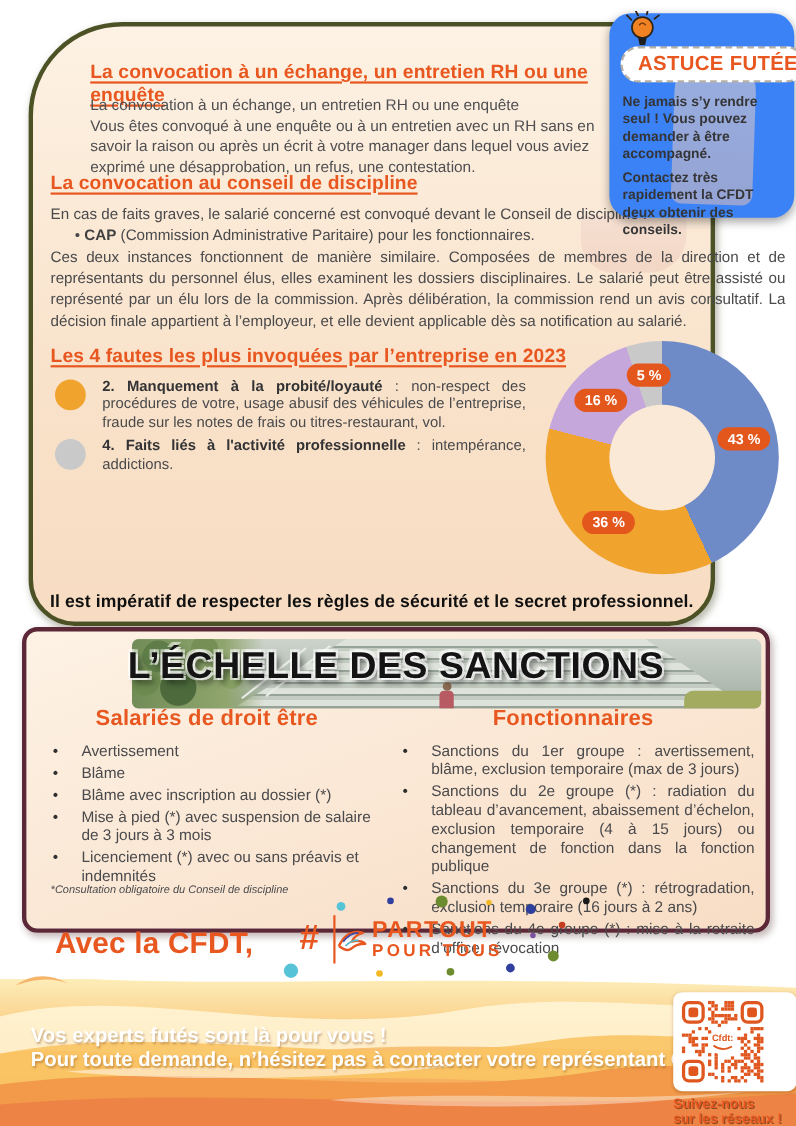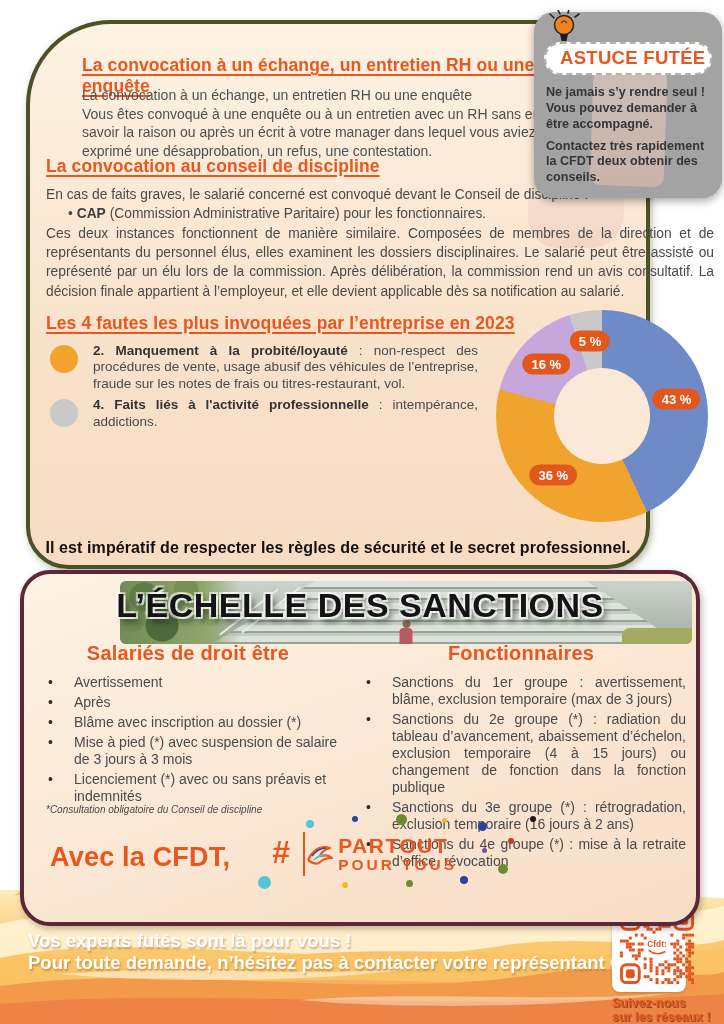--- a/index.html
+++ b/index.html
@@ -37,36 +37,36 @@
     font-weight:800; font-size:16px; color:#101010; letter-spacing:.1px; }
 
   
   .donut { position:absolute; left:466px; top:286px; width:212px; height:212px; border-radius:50%; }
   .donut-hole { position:absolute; left:50%; top:50%; width:96px; height:96px; border-radius:50%;
     transform:translate(-50%,-50%); background:#f9e9d6; }
   .pie-label { position:absolute; transform:translate(-50%,-50%); background:#e4571c; color:#fff;
     font-weight:700; font-size:13px; padding:3px 9px; border-radius:14px; white-space:nowrap; z-index:2; }
 
   
-  .astuce { position:absolute; right:2px; top:12px; width:188px; height:186px; background:#a3a3a3;
+  .astuce { position:absolute; right:2px; top:12px; width:168px; height:186px; background:#3b82f6;
     border-radius:20px; box-shadow:0 3px 9px rgba(0,0,0,.35); z-index:3; padding:30px 10px 8px 12px; }
   .astuce .hands { position:absolute; left:58px; top:34px; width:74px; height:140px; opacity:.5;
     background:linear-gradient(#f6dccd,#eec5b1); border-radius:38px 38px 10px 10px; transform:rotate(2deg); }
   .astuce-badge { position:relative; border:2px dashed #b7b0a5; border-radius:24px; background:#fff;
     padding:3px 6px 4px 14px; text-align:center; width:168px; margin-left:-2px; }
   .astuce-badge-label { color:#e8571f; font-weight:900; font-size:18.5px; letter-spacing:.3px;
     font-stretch:condensed; white-space:nowrap; }
   .bulb { position:absolute; left:14px; top:-2px; z-index:4; }
   .astuce-text { position:relative; margin-top:10px; font-size:12.6px; font-weight:700; color:#353537; line-height:1.26; }
   .astuce-text p { margin-bottom:6px; }
 
   
   .card2 {
-    position:absolute; left:20px; top:570px; width:680px; height:356px;
-    border:4px solid #5c2737; border-radius:30px;
+    position:absolute; left:20px; top:570px; width:680px; height:278px;
+    border:4px solid #5c2737; border-radius:14px;
     background:linear-gradient(160deg,#fdf2e5 0%,#f8ddc5 100%);
     box-shadow:2px 3px 7px rgba(60,20,20,.3);
     z-index:2;
   }
   .banner { position:absolute; left:96px; top:7px; width:572px; height:63px; border-radius:6px;
     overflow:hidden; background:linear-gradient(180deg,#ccd3cb 0%,#aeb9af 70%,#9ba899 100%); }
   .stairs { position:absolute; left:16%; right:2%; top:0; bottom:0;
     background:repeating-linear-gradient(180deg,#dde2da 0 6px,#97a399 6px 8px,#c4ccc2 8px 11px);
     clip-path:polygon(22% 0,80% 0,100% 100%,0 100%); }
   .foliage { position:absolute; left:0; top:0; width:120px; height:100%;
@@ -105,21 +105,21 @@
   .ppt-bird { position:absolute; left:50px; top:6px; }
   .ppt-l1 { position:absolute; left:92px; top:10px; color:#e8571f; font-weight:900; font-size:21px; letter-spacing:1.5px; }
   .ppt-l2 { position:absolute; left:92px; top:32px; color:#e8571f; font-weight:900; font-size:15.5px; letter-spacing:3px; }
   .dot { position:absolute; border-radius:50%; }
 
   
   .footer { position:absolute; left:0; top:882px; width:724px; height:142px; z-index:1; }
   .footer svg { display:block; }
   .footer-text { position:absolute; left:28px; top:48px; color:#fff; font-weight:800;
     font-size:18.5px; line-height:1.18; text-shadow:1px 2px 2px rgba(110,50,0,.35); z-index:2; }
-  .qr-wrap { position:absolute; left:612px; top:20px; width:74px; height:90px; background:#fff;
+  .qr-wrap { position:absolute; left:612px; top:20px; width:112px; height:90px; background:#fff;
     border-radius:8px; padding:2px; z-index:2; box-shadow:0 1px 3px rgba(120,50,0,.3); }
   .follow { position:absolute; left:612px; top:114px; color:#e8571f; font-weight:900; font-size:12.5px;
     line-height:1.12; text-shadow:1px 1px 0 rgba(60,30,10,.55); z-index:2; }
 </style>
 </head>
 <body>
 
 <div class="page">
 
   <div class="card1">
@@ -136,21 +136,21 @@
       <div class="intro">En cas de faits graves, le salarié concerné est convoqué devant le Conseil de discipline :</div>
       <div class="s2-bullet">•&nbsp;<b>CAP</b><span> (Commission Administrative Paritaire) pour les fonctionnaires.</span></div>
       <div class="s2-outro">Ces deux instances fonctionnent de manière similaire. Composées de membres de la direction et de représentants du personnel élus, elles examinent les dossiers disciplinaires. Le salarié peut être assisté ou représenté par un élu lors de la commission. Après délibération, la commission rend un avis consultatif. La décision finale appartient à l’employeur, et elle devient applicable dès sa notification au salarié.</div>
     </div>
 
     <div class="h-orange s3-title">Les 4 fautes les plus invoquées par l’entreprise en 2023</div>
 
     <div class="fautes">
       <div class="faute">
         <div class="faute-dot" style="background: rgb(240, 164, 46);"></div>
-        <div class="faute-text"><span class="lead">2. Manquement à la probité/loyauté</span><span> : non-respect des procédures de vente, usage abusif des véhicules de l’entreprise, fraude sur les notes de frais ou titres-restaurant, vol.</span></div>
+        <div class="faute-text"><span class="lead">2. Manquement à la probité/loyauté</span><span> : non-respect des procédures de votre, usage abusif des véhicules de l’entreprise, fraude sur les notes de frais ou titres-restaurant, vol.</span></div>
       </div>
       <div class="faute">
         <div class="faute-dot" style="background: rgb(201, 201, 201);"></div>
         <div class="faute-text"><span class="lead">4. Faits liés à l'activité professionnelle</span><span> : intempérance, addictions.</span></div>
       </div>
     </div>
 
     <div class="donut" style="background: conic-gradient(rgb(110, 139, 200) 0%, rgb(110, 139, 200) 43%, rgb(240, 164, 46) 43%, rgb(240, 164, 46) 79%, rgb(197, 167, 219) 79%, rgb(197, 167, 219) 95%, rgb(201, 201, 201) 95%, rgb(201, 201, 201) 100%);">
       <div class="donut-hole"></div>
     <span class="pie-label" style="background: rgb(228, 87, 28); left: 180.482px; top: 89.3513px;">43 %</span>
@@ -198,21 +198,21 @@
           <div class="body"></div>
       </div>
     </div>
     <div class="banner-title">L’ÉCHELLE DES SANCTIONS</div>
 
     <div class="cols">
       <div class="col-left">
         <div class="col-title">Salariés de droit être</div>
         <ul class="sanction-list">
           <li>Avertissement</li>
-          <li>Après</li>
+          <li>Blâme</li>
           <li>Blâme avec inscription au dossier (*)</li>
           <li>Mise à pied (*) avec suspension de salaire de 3 jours à 3 mois</li>
           <li>Licenciement (*) avec ou sans préavis et indemnités</li>
         </ul>
       </div>
       <div class="col-right">
         <div class="col-title">Fonctionnaires</div>
         <ul class="sanction-list">
           <li>Sanctions du 1er groupe : avertissement, blâme, exclusion temporaire (max de 3 jours)</li>
           <li>Sanctions du 2e groupe (*) : radiation du tableau d’avancement, abaissement d’échelon, exclusion temporaire (4 à 15 jours) ou changement de fonction dans la fonction publique</li>

